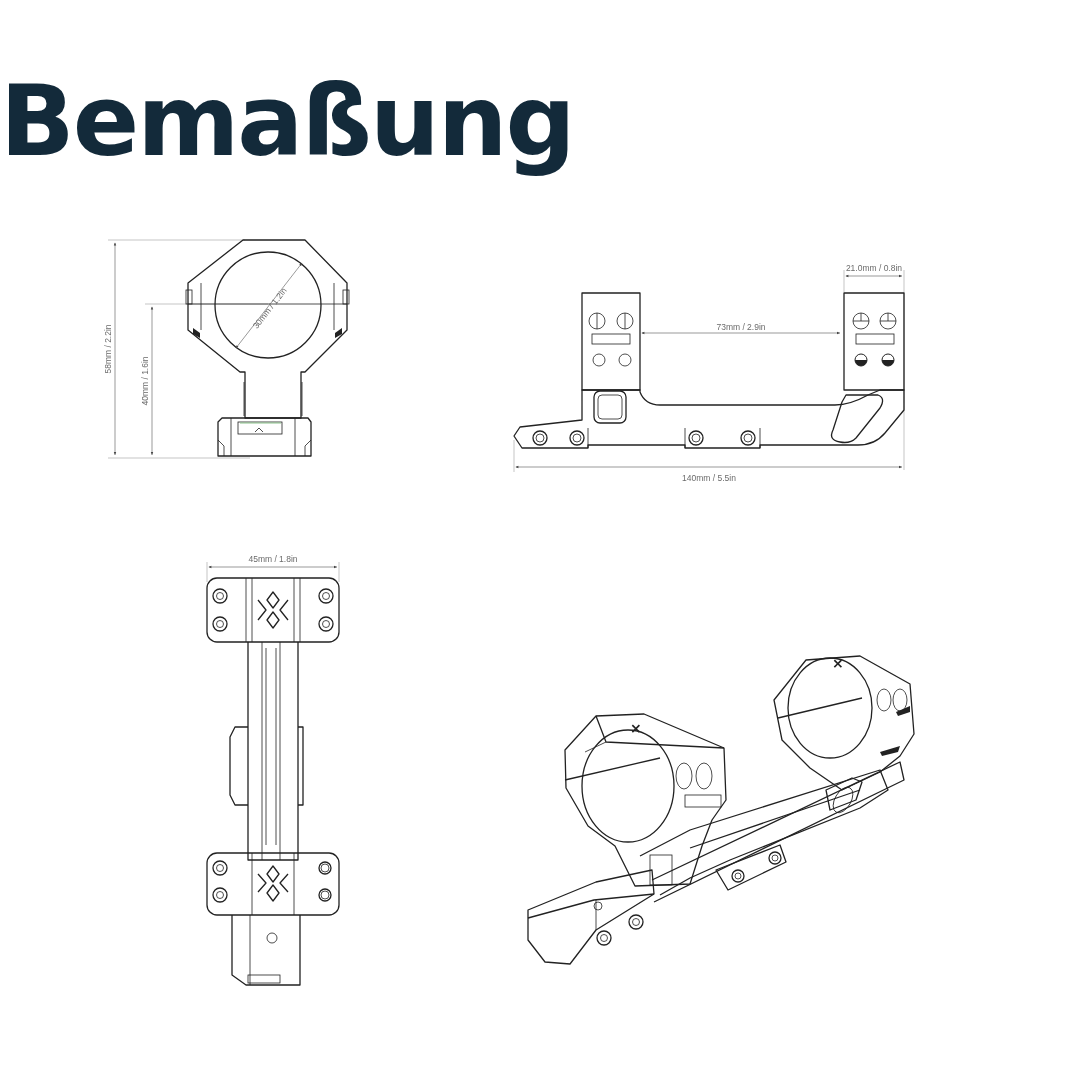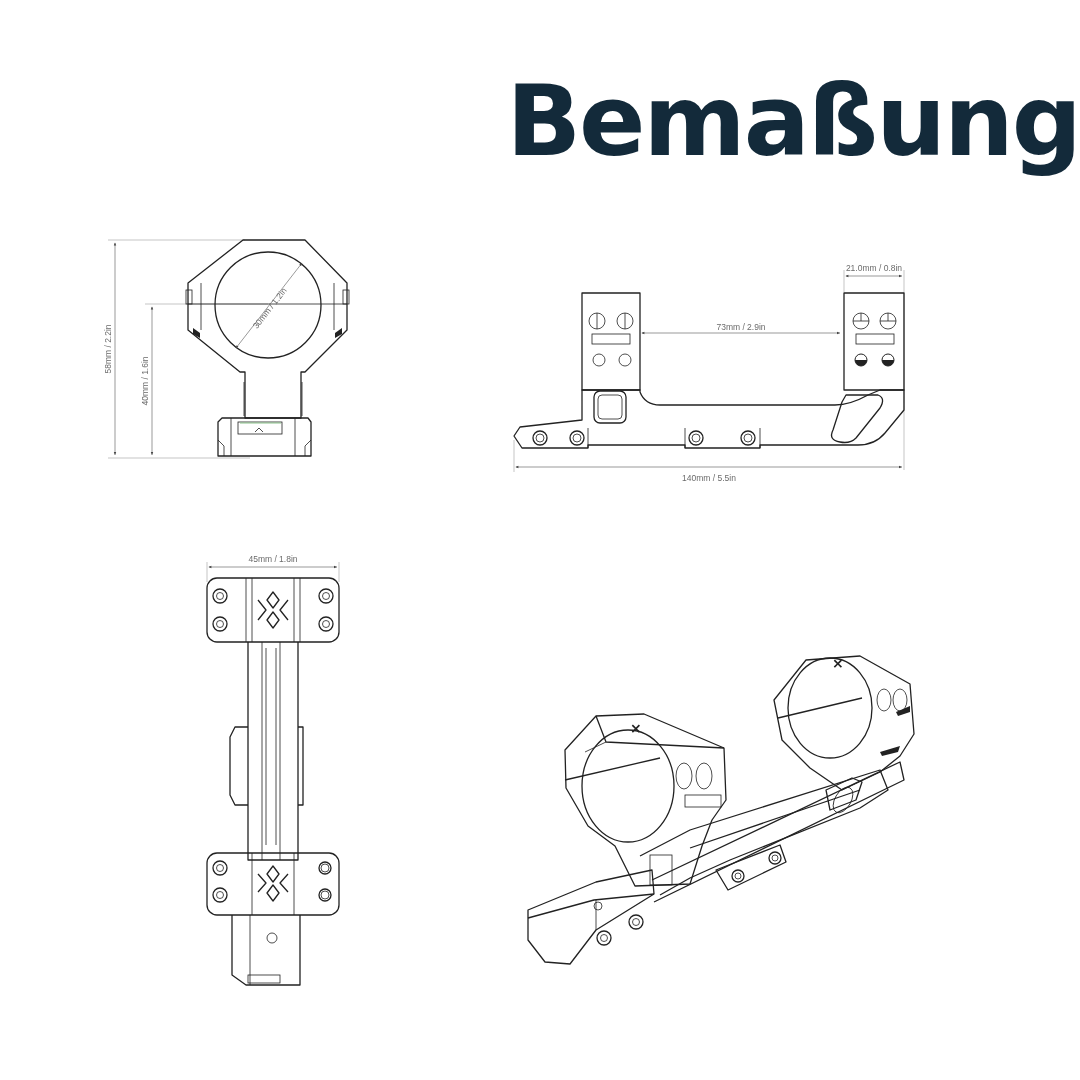--- a/index.html
+++ b/index.html
@@ -1,18 +1,18 @@
 <!DOCTYPE html>
 <html><head>
 <meta charset="utf-8">
 <style>
   html, body { margin:0; padding:0; background:#ffffff; }
   body { width:1080px; height:1080px; position:relative; overflow:hidden; font-family:"DejaVu Sans", sans-serif; }
   .title {
-    position:absolute; left:0; top:72px; width:1080px; text-align:right;
+    position:absolute; left:0; top:72px; width:1080px; text-align:left;
     font-family:"DejaVu Sans", sans-serif; font-weight:bold; font-size:98px;
     color:#132a3a; letter-spacing:-2px; line-height:1;
   }
   svg.draw { position:absolute; left:0; top:0; }
   .dim { font-family:"Liberation Sans", sans-serif; font-size:8.5px; fill:#6b6b6b; }
   .ln { stroke:#222; stroke-width:1.3; fill:none; stroke-linejoin:round; }
   .thin { stroke:#222; stroke-width:0.8; fill:none; }
   .dl { stroke:#555; stroke-width:0.6; fill:none; }
   .ext { stroke:#888; stroke-width:0.5; fill:none; }
 </style>

